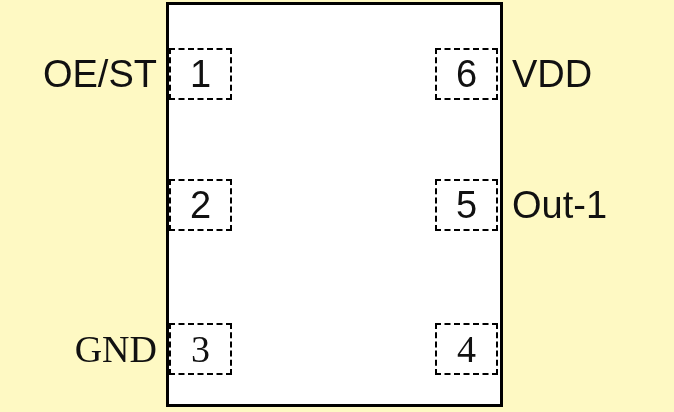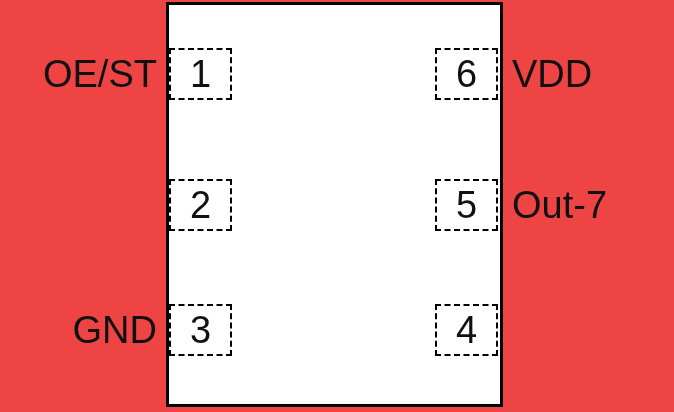--- a/index.html
+++ b/index.html
@@ -4,21 +4,21 @@
 <style>
   html, body {
     margin: 0;
     padding: 0;
     background: #ffffff;
   }
   .canvas {
     position: relative;
     width: 674px;
     height: 412px;
-    background: #ef4444;
+    background: #fef9c3;
     font-family: "Liberation Sans", sans-serif;
     color: #111111;
     overflow: hidden;
   }
   .ic-body {
     position: absolute;
     left: 166px;
     top: 2px;
     width: 337px;
     height: 405px;
@@ -36,21 +36,21 @@
     display: flex;
     align-items: center;
     justify-content: center;
     font-size: 38px;
     line-height: 1;
   }
   .col-left  { left: 169px; }
   .col-right { left: 435px; }
   .row-1 { top: 48px; }
   .row-2 { top: 179px; }
-  .row-3 { top: 304px; }
+  .row-3 { top: 323px; font-family: Liberation Serif, serif; }
   .pin-label {
     position: absolute;
     font-size: 38px;
     line-height: 52px;
     white-space: nowrap;
   }
   .label-left {
     right: 517px;
     text-align: right;
   }
@@ -74,21 +74,21 @@
     <span>6</span>
   </div>
   <div class="pin-label label-right row-1">VDD</div>
 
   <div class="pin-box col-left row-2">
     <span>2</span>
   </div>
   <div class="pin-box col-right row-2">
     <span>5</span>
   </div>
-  <div class="pin-label label-right row-2">Out-7</div>
+  <div class="pin-label label-right row-2">Out-1</div>
 
   <div class="pin-label label-left row-3">GND</div>
   <div class="pin-box col-left row-3">
     <span>3</span>
   </div>
   <div class="pin-box col-right row-3">
     <span>4</span>
   </div>
 
 </div>

